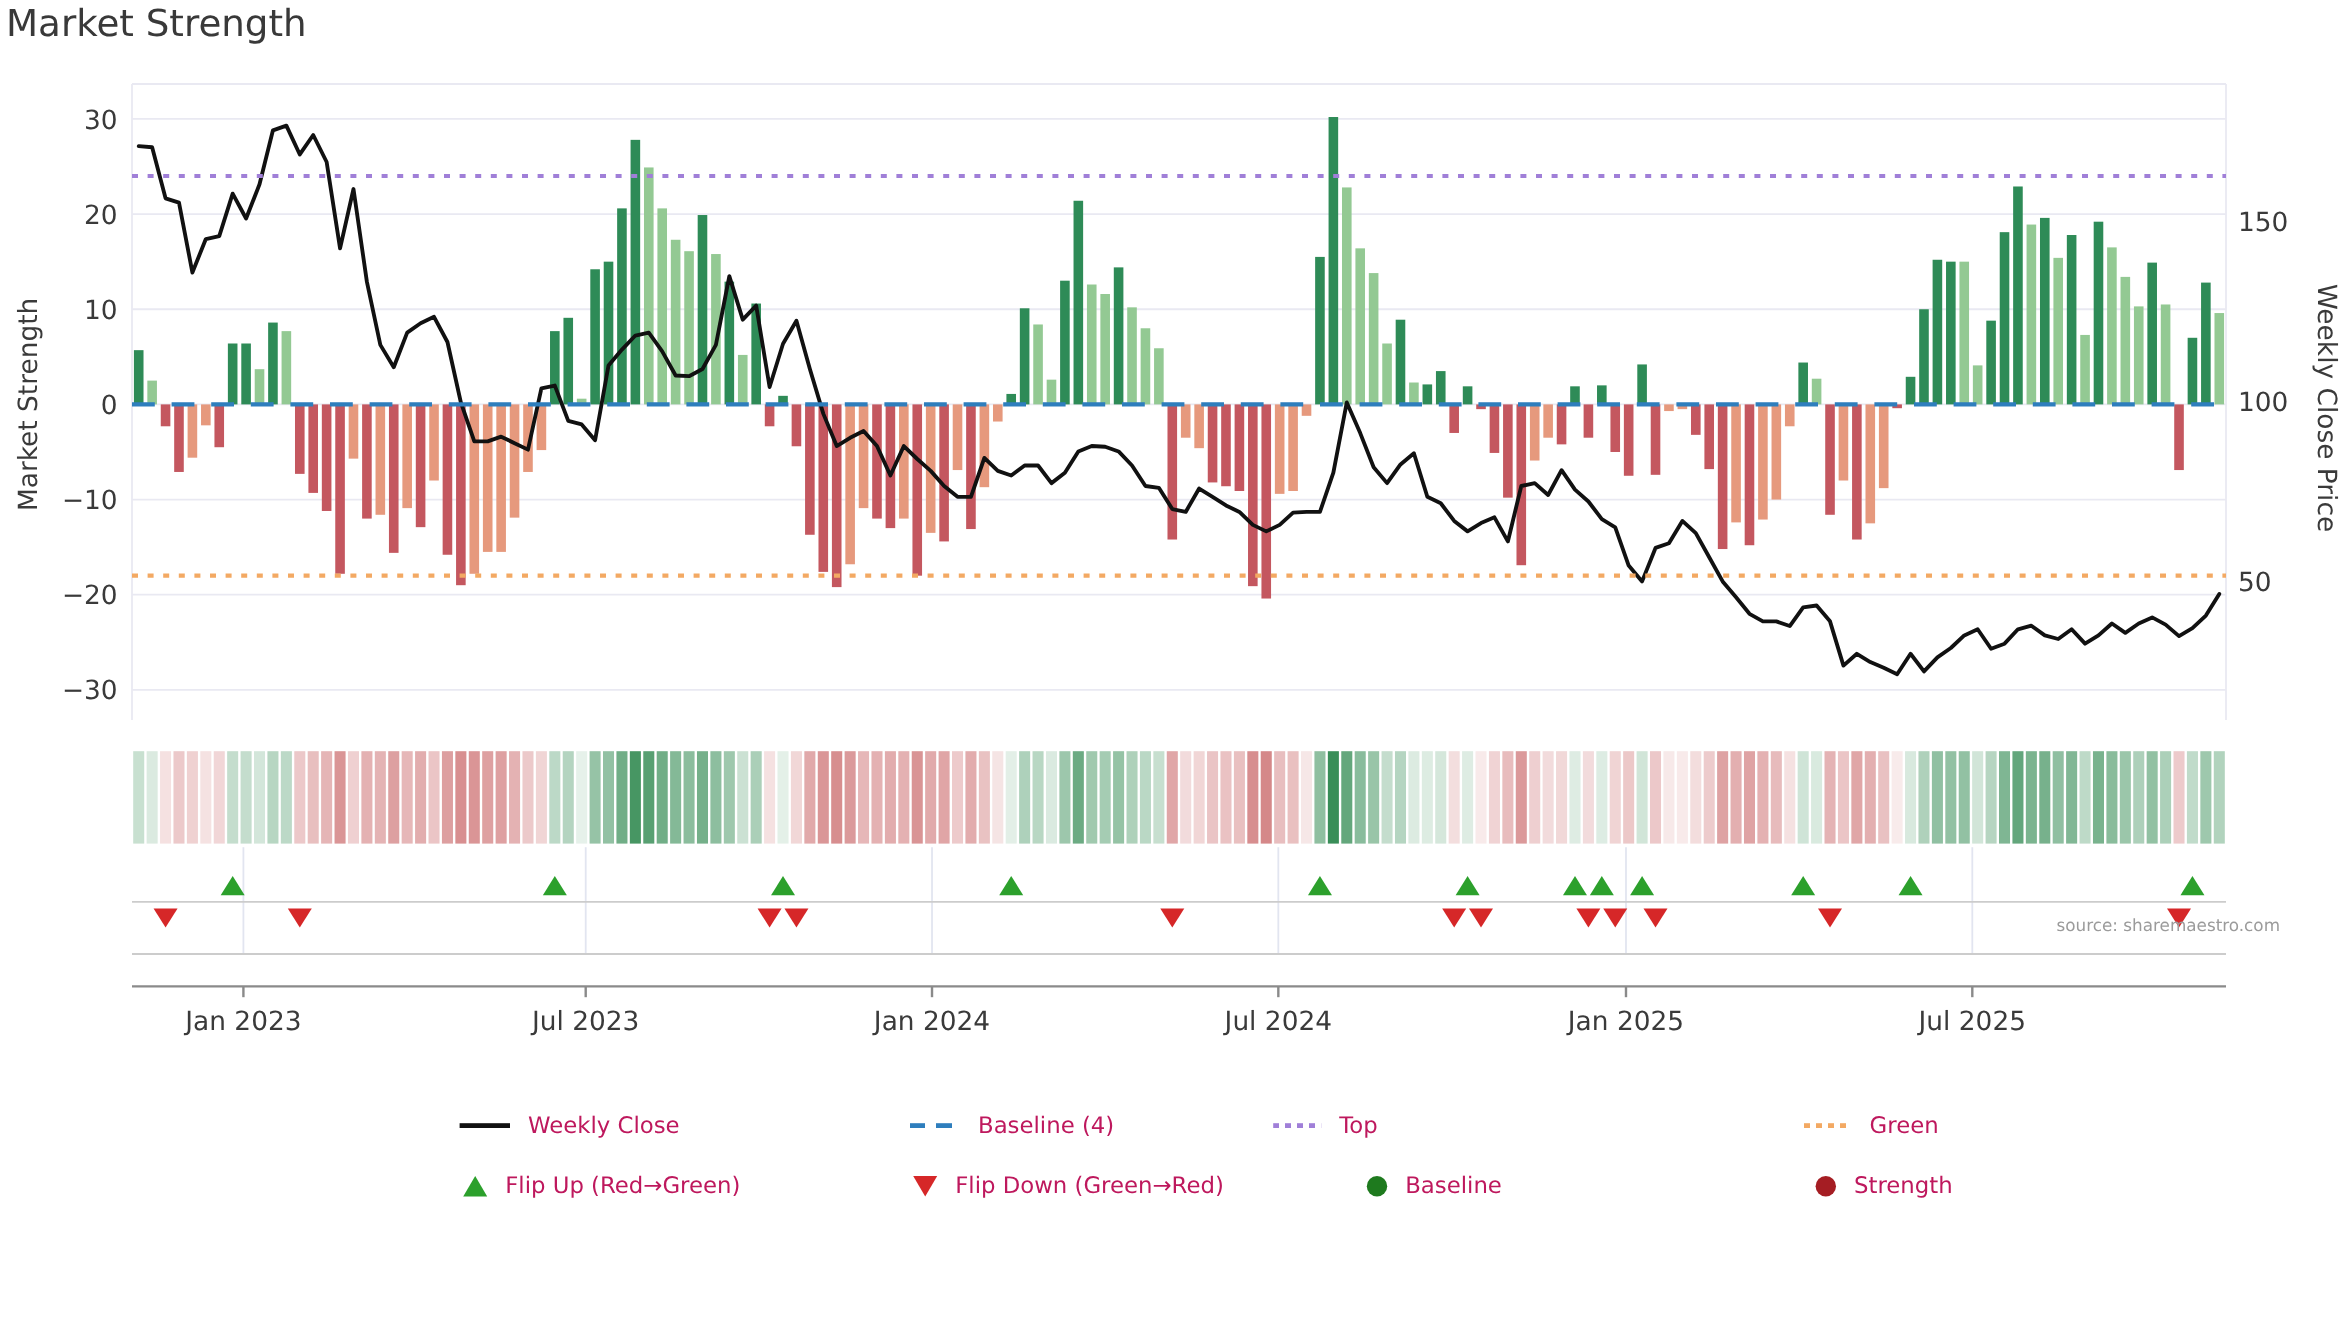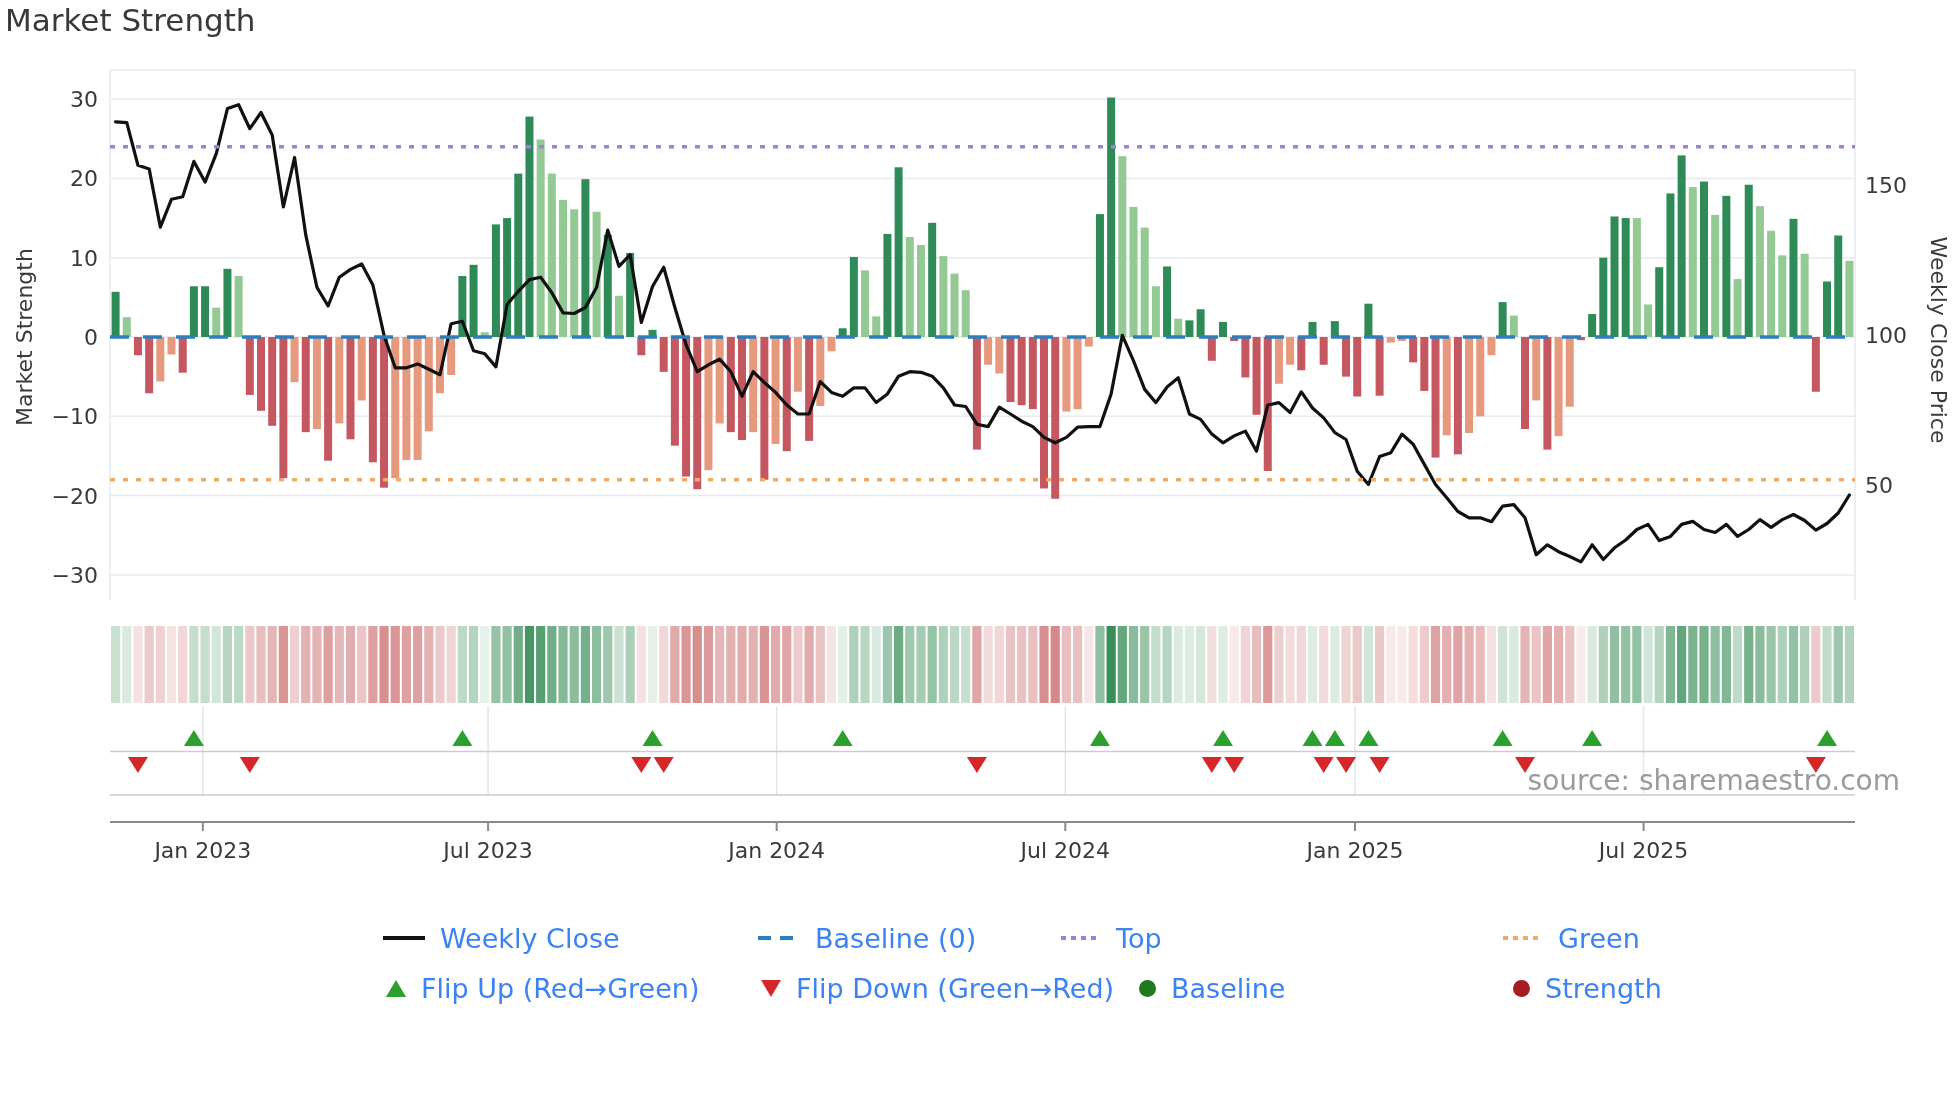--- a/index.html
+++ b/index.html
@@ -3,26 +3,26 @@
 <meta charset="utf-8">
 <style>
   html,body{margin:0;padding:0;background:#fff;}
   #stage{position:relative;width:1960px;height:1102px;background:#fff;
          font-family:"DejaVu Sans","Liberation Sans",sans-serif;color:#3a3a3a;overflow:hidden;padding-left:44px;}
   #page-title{position:absolute;left:5px;top:2px;margin:0;font-size:31px;font-weight:400;color:#393939;}
   #chart-svg{position:absolute;left:0;top:0;}
   .axis-title{position:absolute;font-size:22px;color:#3a3a3a;white-space:nowrap;}
   #left-axis-title{left:24px;top:337px;transform:translate(-50%,-50%) rotate(-90deg);}
   #right-axis-title{left:1938px;top:340px;transform:translate(-50%,-50%) rotate(90deg);}
-  #source-text{position:absolute;right:104px;top:764px;font-size:28px;color:#9b9b9b;}
+  #source-text{position:absolute;right:104px;top:764px;font-size:14px;color:#9b9b9b;}
   .legend{position:absolute;left:0;width:1960px;height:40px;}
   #legend-row-1{top:918px;}
   #legend-row-2{top:968px;}
   .legend-item{position:absolute;display:flex;align-items:center;gap:15px;height:40px;}
-  .legend-label{font-size:27px;color:#3b82f6;white-space:nowrap;}
+  .legend-label{font-size:19px;color:#be185d;white-space:nowrap;}
   .sw{display:inline-block;}
   .sw-line{width:42px;height:0;border-top:4px solid #111;}
   .sw-dash{width:42px;height:4px;background:repeating-linear-gradient(90deg,#2e7ebd 0 13px,transparent 13px 22px);}
   .sw-dot-purple{width:40px;height:4px;background:repeating-linear-gradient(90deg,#a07fd8 0 5px,transparent 5px 10px);}
   .sw-dot-orange{width:40px;height:4px;background:repeating-linear-gradient(90deg,#f3a963 0 5px,transparent 5px 10px);}
   .sw-tri-up{width:0;height:0;border-left:10px solid transparent;border-right:10px solid transparent;border-bottom:17px solid #2ca02c;}
   .sw-tri-down{width:0;height:0;border-left:10px solid transparent;border-right:10px solid transparent;border-top:17px solid #d62728;}
   .sw-circle-green{width:17px;height:17px;border-radius:50%;background:#1e7a1e;}
   .sw-circle-red{width:17px;height:17px;border-radius:50%;background:#a51d23;}
 </style>
@@ -420,21 +420,21 @@
   <div id="right-axis-title" class="axis-title">Weekly Close Price</div>
   <div id="source-text">source: sharemaestro.com</div>
 
   <div class="legend" id="legend-row-1">
     <div class="legend-item" style="left:383px">
       <span class="sw sw-line"></span>
       <span class="legend-label">Weekly Close</span>
     </div>
     <div class="legend-item" style="left:758px">
       <span class="sw sw-dash"></span>
-      <span class="legend-label">Baseline (0)</span>
+      <span class="legend-label">Baseline (4)</span>
     </div>
     <div class="legend-item" style="left:1061px">
       <span class="sw sw-dot-purple"></span>
       <span class="legend-label">Top</span>
     </div>
     <div class="legend-item" style="left:1503px">
       <span class="sw sw-dot-orange"></span>
       <span class="legend-label">Green</span>
     </div>
   </div>

